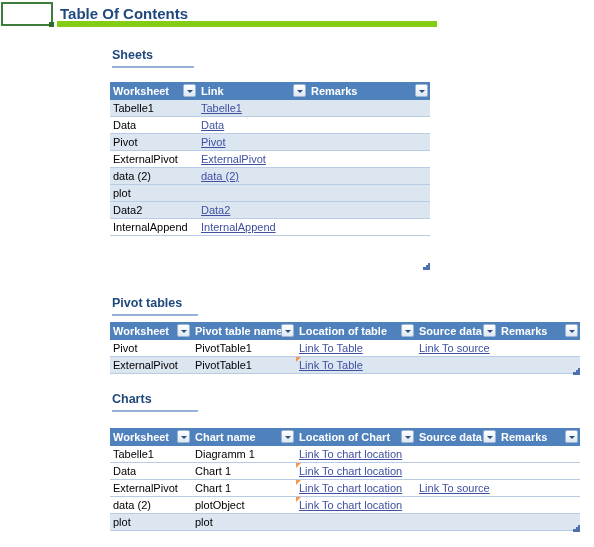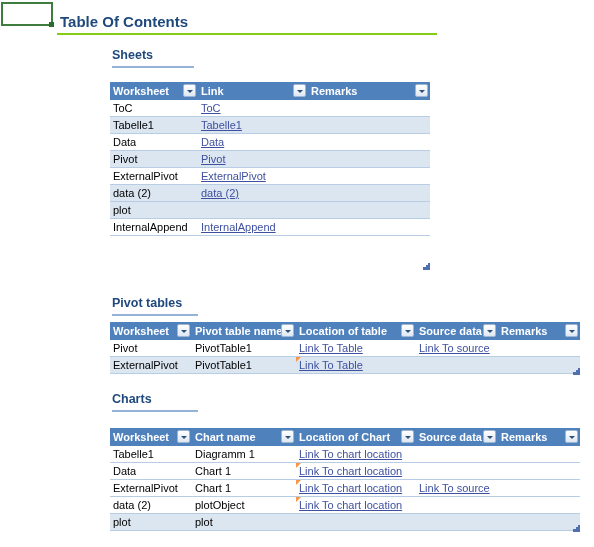--- a/index.html
+++ b/index.html
@@ -34,24 +34,24 @@
     bottom: -3px;
     width: 5px;
     height: 5px;
     background: #2c6b2c;
   }
 
   
   #page-title-wrap {
     position: absolute;
     left: 57px;
-    top: 10px;
+    top: 2px;
     width: 380px;
     height: 25px;
-    border-bottom: 2px solid #84cc16;
+    border-bottom: 6px solid #84cc16;
     box-sizing: border-box;
   }
   #page-title {
     font-size: 15px;
     font-weight: bold;
     color: #1f497d;
     line-height: 23px;
     padding-left: 3px;
     white-space: nowrap;
   }
@@ -188,25 +188,20 @@
         <span class="hdr-label">Link</span>
         <span class="filter-btn"></span>
       </th>
       <th>
         <span class="hdr-label">Remarks</span>
         <span class="filter-btn"></span>
       </th>
     </tr>
   </thead>
   <tbody>
-    <tr class="plain">
-      <td>ToC</td>
-      <td><a href="#">ToC</a></td>
-      <td></td>
-    </tr>
     <tr class="band">
       <td>Tabelle1</td>
       <td><a href="#">Tabelle1</a></td>
       <td></td>
     </tr>
     <tr class="plain">
       <td>Data</td>
       <td><a href="#">Data</a></td>
       <td></td>
     </tr>
@@ -221,20 +216,25 @@
       <td></td>
     </tr>
     <tr class="band">
       <td>data (2)</td>
       <td><a href="#">data (2)</a></td>
       <td></td>
     </tr>
     <tr class="band">
       <td>plot</td>
       <td></td>
+      <td></td>
+    </tr>
+    <tr class="band">
+      <td>Data2</td>
+      <td><a href="#">Data2</a></td>
       <td></td>
     </tr>
     <tr class="plain">
       <td>InternalAppend</td>
       <td><a href="#">InternalAppend</a></td>
       <td></td>
     </tr>
   </tbody>
 </table>
 <span class="resize-grip" style="left:423px; top:263px;">

